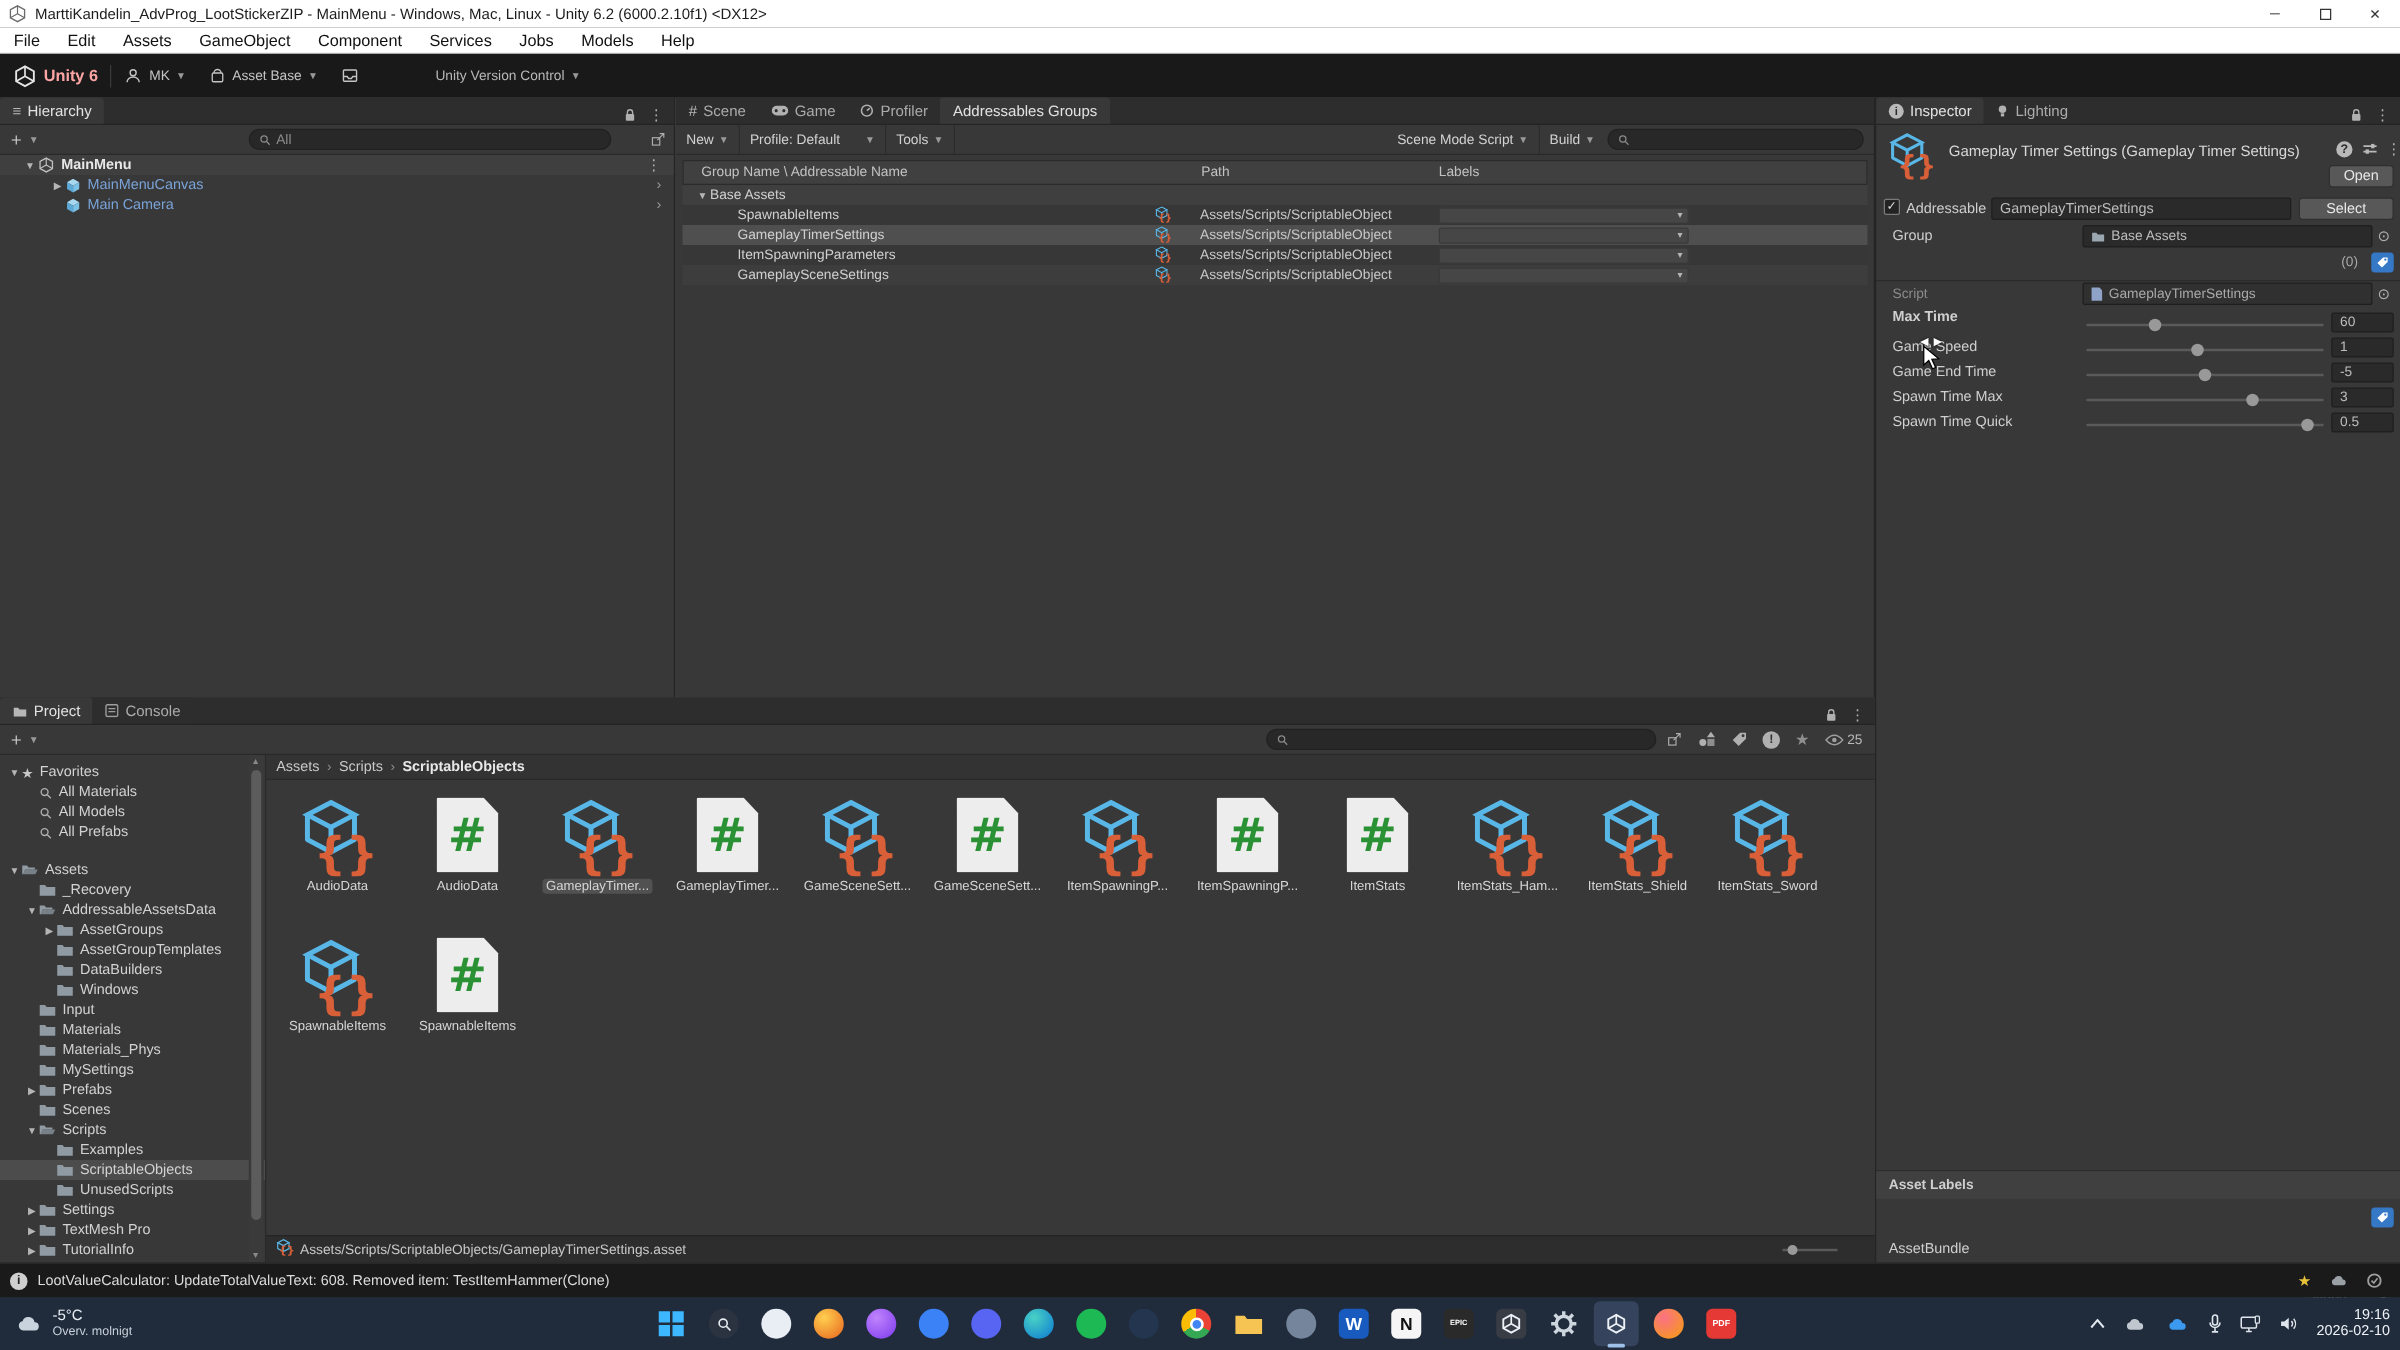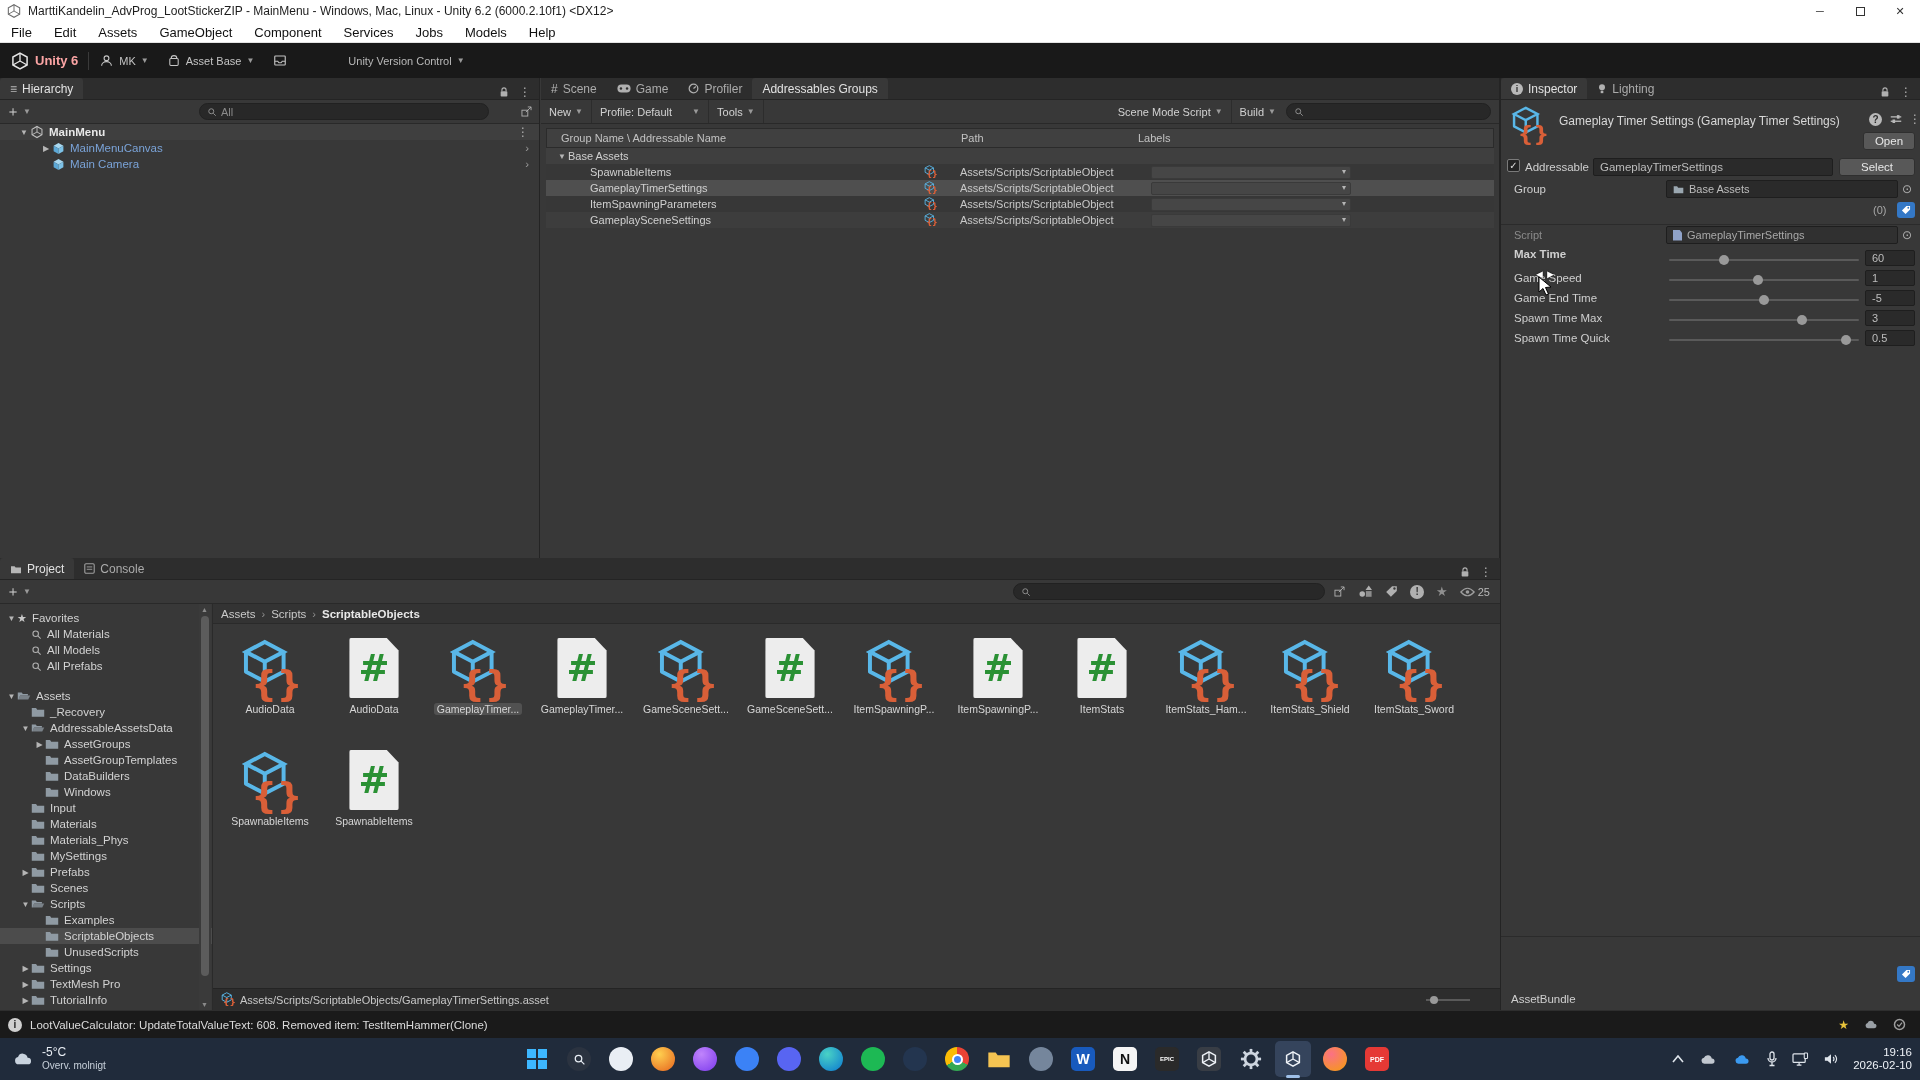--- a/index.html
+++ b/index.html
@@ -329,21 +329,21 @@
           <line x1="12.5" y1="12.5" x2="17.5" y2="17.5" stroke="#8b8b8b" stroke-width="2"></line>
         </svg>
     </div>
   </div>
   <div class="addr-hdr abs" style="left:5px;top:50px;width:948px;">
     <span style="padding-left:14px;">Group Name \ Addressable Name</span>
     <span class="col-div" style="position:absolute;left:370px;"></span>
     <span class="col-div" style="position:absolute;left:406px;"></span>
     <span style="position:absolute;left:414px;">Path</span>
     <span class="col-div" style="position:absolute;left:600px;"></span>
-    <span style="position:absolute;left:591px;">Labels</span>
+    <span style="position:absolute;left:604px;">Labels</span>
   </div>
   <div id="addr-rows" class="abs" style="left:5px;top:70px;width:948px;">
       <div class="addr-row" style="background:#3f3f3f;">
         <span style="margin-left:10px;"></span>
         <span style="font-size:8px;color:#b5b5b5;width:12px;display:inline-block;text-align:center;">▼</span>
         <span>Base Assets</span>
       </div>
       <div class="addr-row" style="background:#373737;position:relative;">
     <span style="margin-left:44px;">SpawnableItems</span>
     <span style="position:absolute;left:378px;top:1px;"><span class="so-ico" style="display:inline-block;width:13px;height:13px;">
@@ -501,20 +501,23 @@
       <div>
     <span class="abs insp-label" style="left:13px;top:254px;">Spawn Time Quick</span>
     <span class="slider-track" style="left:168px;top:261px;width:190px;">
       <span class="slider-knob" style="left:172px;"></span>
         </span>
     <span class="field abs" style="left:364px;top:252px;width:50px;height:16px;">0.5</span>
       </div>
     </div>
 
   <div class="abs" style="left:0;top:858px;width:420px;height:1px;background:#2b2b2b;"></div>
+  <div class="abs" style="left:0;top:859px;width:420px;height:22px;background:#404040;display:flex;align-items:center;padding-left:10px;font-weight:bold;color:#cfcfcf;">
+    <span>Asset Labels</span>
+  </div>
   <span class="abs" style="left:396px;top:888px;width:18px;height:16px;border-radius:3px;background:#3478c6;display:flex;align-items:center;justify-content:center;">
     <svg width="10" height="10" viewBox="0 0 22 22">
         <path d="M2 12 L12 2 H20 V10 L10 20 Z" fill="#fff"></path>
         <circle cx="16" cy="6" r="2" fill="#3478c6"></circle>
       </svg>
   </span>
   <span class="abs insp-label" style="left:10px;top:915px;">AssetBundle</span>
   <div class="dd abs" style="left:97px;top:912px;width:236px;">
       <span>None</span>
     </div>

